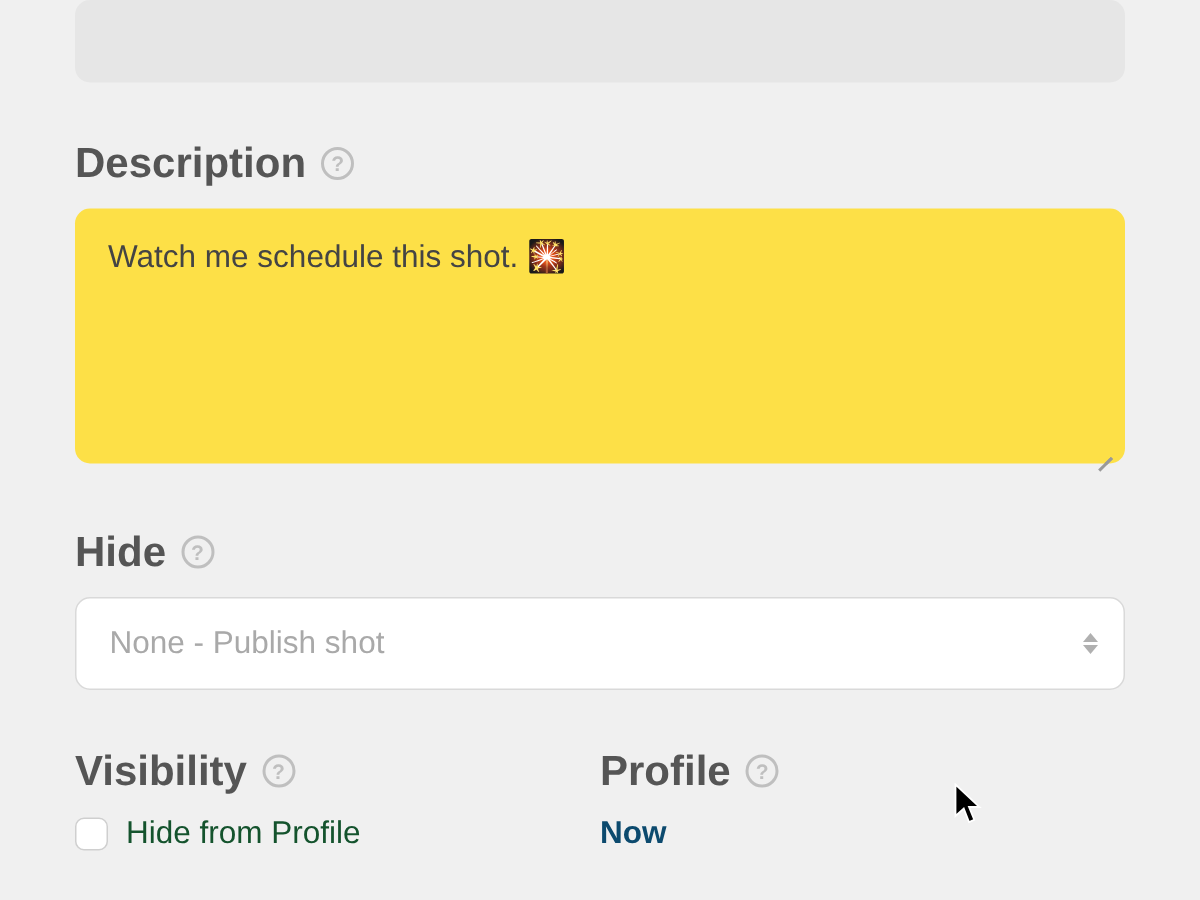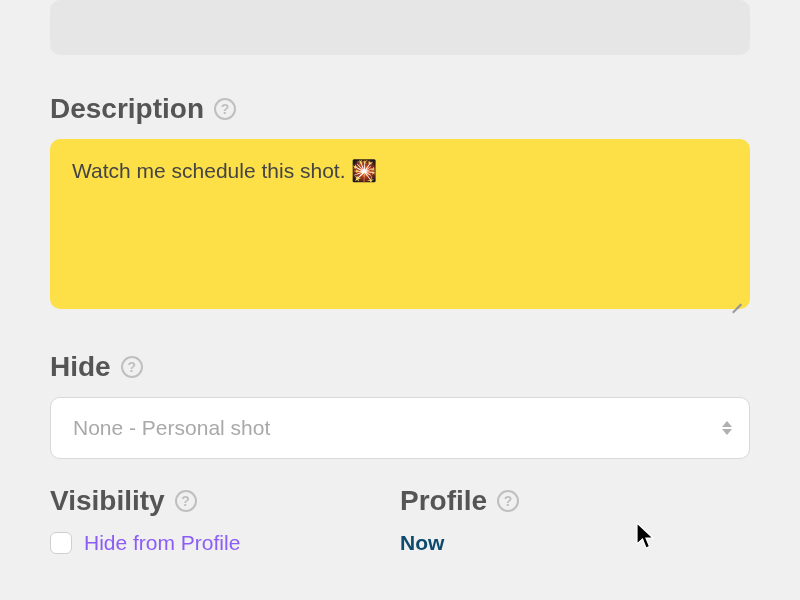--- a/index.html
+++ b/index.html
@@ -115,21 +115,21 @@
   .updown-icon .tri {
     width: 0; height: 0;
     border-left: 5px solid transparent;
     border-right: 5px solid transparent;
   }
   .updown-icon .tri.up { border-bottom: 6px solid #b0b0b0; }
   .updown-icon .tri.down { border-top: 6px solid #b0b0b0; }
 
   .two-col {
     display: flex;
-    margin-top: 26px;
+    margin-top: 38px;
     gap: 0;
   }
   .col {
     flex: 1;
   }
   .col .section-label {
     margin-top: 0;
     margin-bottom: 14px;
   }
   .checkbox-row {
@@ -140,21 +140,21 @@
   .checkbox {
     width: 22px;
     height: 22px;
     border: 1.5px solid #cfcfcf;
     border-radius: 6px;
     background: #fff;
     cursor: pointer;
   }
   .checkbox-label {
     font-size: 21px;
-    color: #8b5cf6;
+    color: #14532d;
   }
   .publish-value {
     font-size: 21px;
     font-weight: 600;
     color: #0c4a6e;
     cursor: pointer;
   }
   .cursor {
     position: absolute;
     left: 636px;
@@ -178,21 +178,21 @@
     <textarea class="description" style="">Watch me schedule this shot. 🎇</textarea>
     <div class="resize-grip"></div>
   </div>
 
   <div class="section-label">
     <span class="label-text">Hide</span>
     <span class="help-icon">?</span>
   </div>
   <div class="select-wrap">
     <div class="select-box">
-      <span>None - Personal shot</span>
+      <span>None - Publish shot</span>
     </div>
     <div class="updown-icon">
       <div class="tri up"></div>
       <div class="tri down"></div>
     </div>
   </div>
 
   <div class="two-col">
     <div class="col">
       <div class="section-label">

